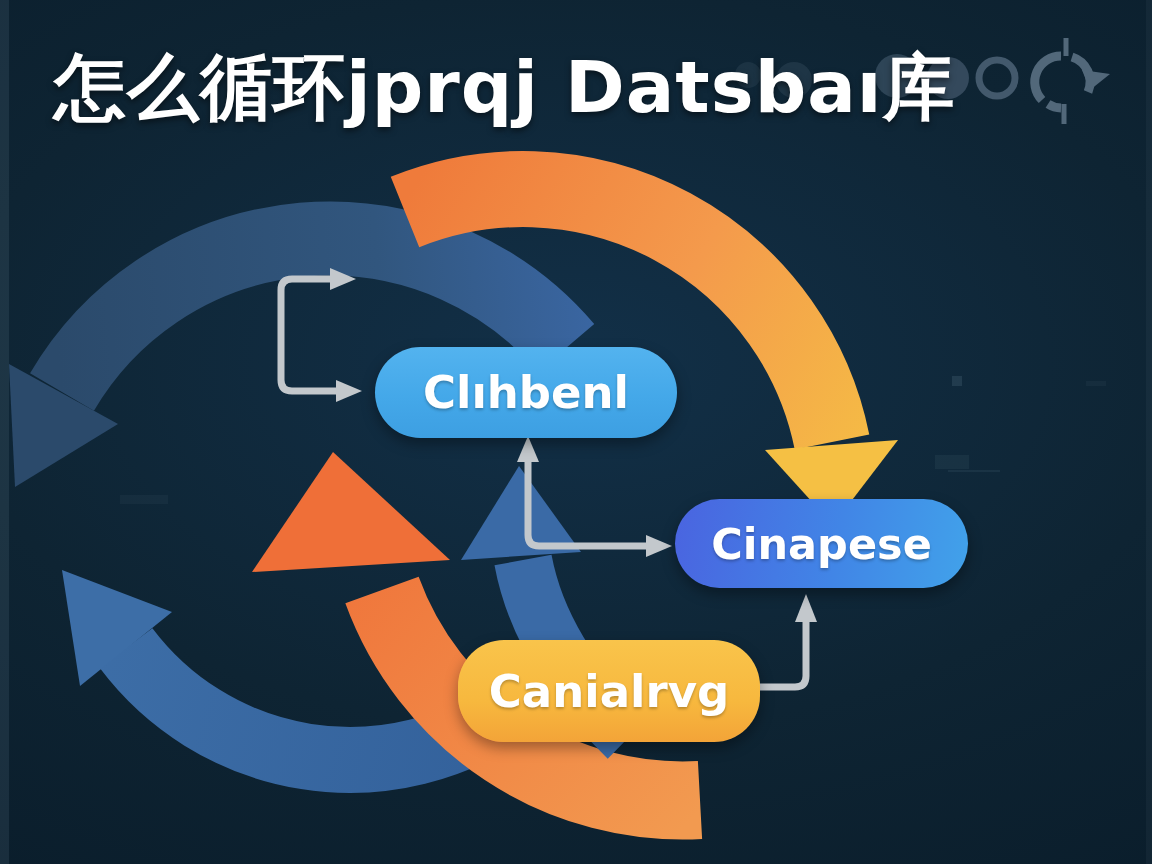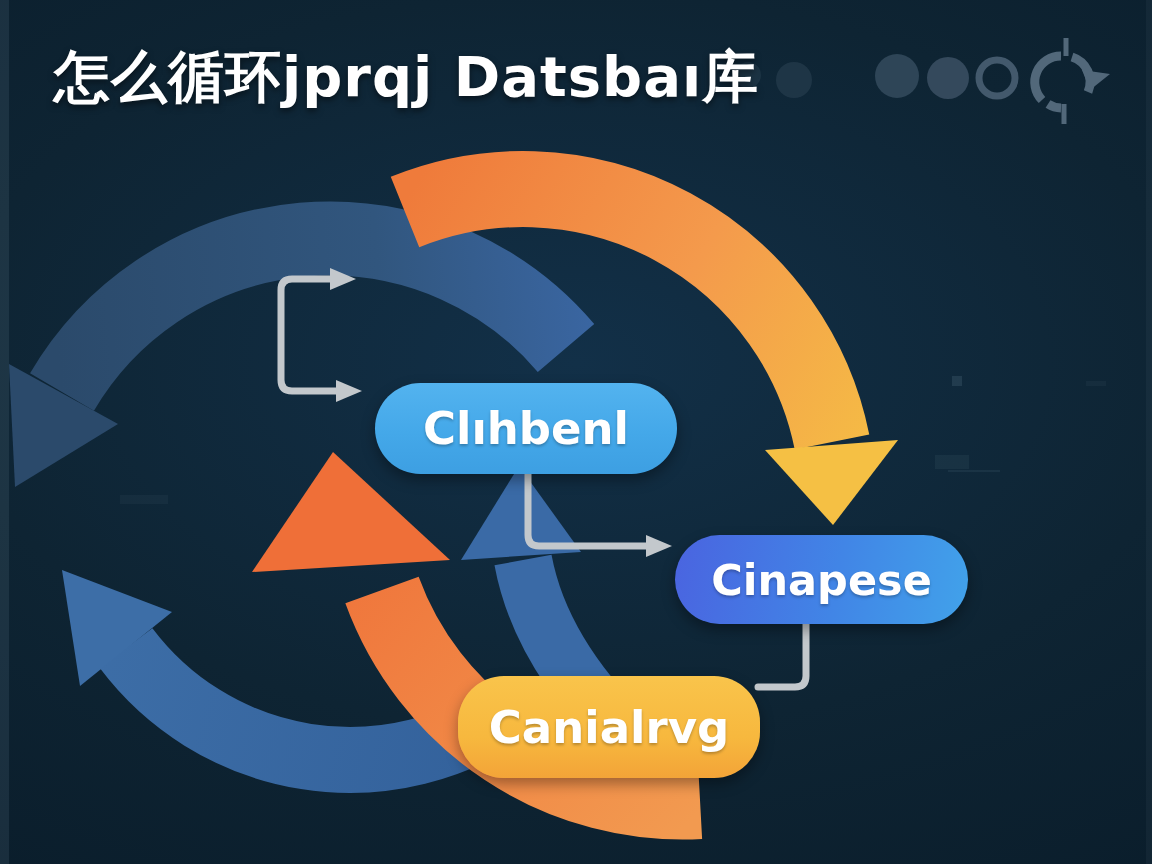--- a/index.html
+++ b/index.html
@@ -8,30 +8,29 @@
     font-family:"DejaVu Sans","Liberation Sans",sans-serif;
     background:
       radial-gradient(ellipse 120% 95% at 50% 42%, #123048 0%, #0e2433 45%, #0a1d2b 78%, #081826 100%);
   }
   .edge-strip{position:absolute;top:0;bottom:0;width:9px;background:rgba(170,200,220,0.10);}
   .edge-strip.left{left:0;}
   .edge-strip.right{right:0;width:6px;background:rgba(170,200,220,0.05);}
   .bg-mark{position:absolute;background:rgba(150,180,200,0.14);}
   #title{
     position:absolute;left:54px;top:40px;width:760px;
-    color:#ffffff;font-size:56px;font-weight:bold;letter-spacing:1px;
+    color:#ffffff;font-size:72px;font-weight:bold;letter-spacing:1px;
     text-shadow:0 3px 6px rgba(0,0,0,0.5);white-space:nowrap;
   }
   svg.layer{position:absolute;left:0;top:0;}
   .pill{
     position:absolute;display:flex;align-items:center;justify-content:center;
     color:#fff;font-weight:bold;border-radius:46px;
     text-shadow:0 2px 3px rgba(0,0,0,0.25);
     box-shadow:0 6px 14px rgba(0,0,0,0.35);
-    margin-top:36px;
   }
   #pill-clihbenl{left:375px;top:347px;width:302px;height:91px;font-size:45px;
     background:linear-gradient(180deg,#53b3ef 0%,#44a8e9 55%,#3d9fe2 100%);}
   #pill-cinapese{left:675px;top:499px;width:293px;height:89px;font-size:43px;
     background:linear-gradient(100deg,#4a64e0 0%,#4185e6 55%,#41a2ea 100%);}
   #pill-canialrvg{left:458px;top:640px;width:302px;height:102px;font-size:45px;
     background:linear-gradient(180deg,#f9c44b 0%,#f7b83e 60%,#f3a438 100%);}
 </style>
 </head>
 <body>

